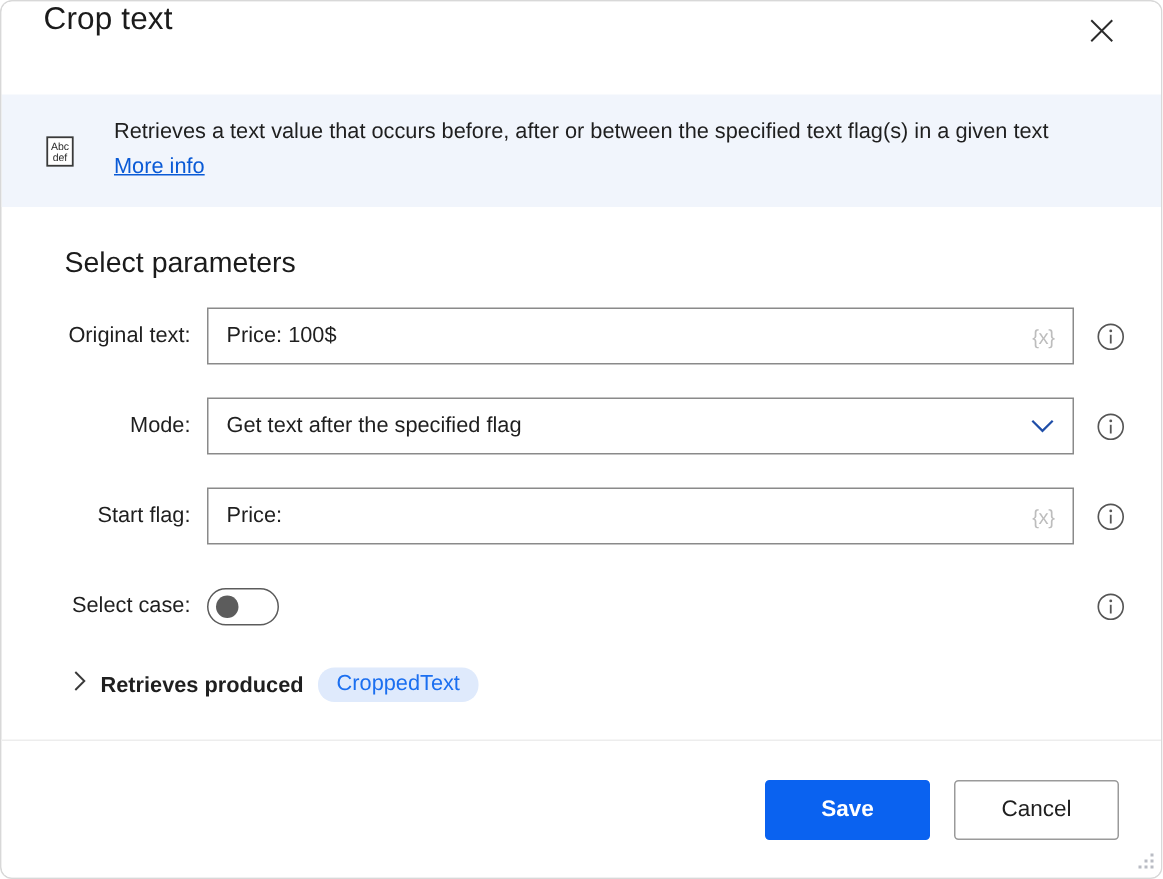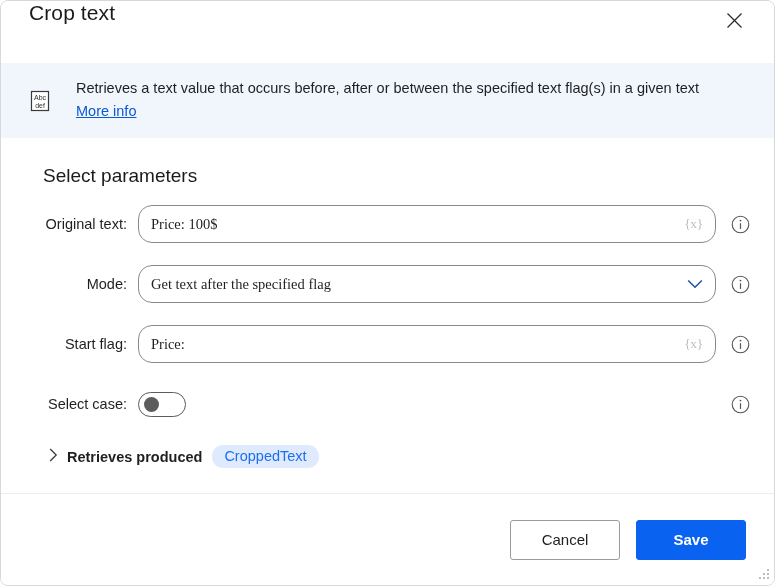--- a/index.html
+++ b/index.html
@@ -123,27 +123,26 @@
     box-sizing: border-box;
     white-space: nowrap;
   }
 
   .field {
     flex: 1 1 auto;
     position: relative;
     height: 38px;
     box-sizing: border-box;
     border: 1px solid #8a8a8a;
-    border-radius: 14px;
+    border-radius: 0;
     background: #ffffff;
     display: flex;
     align-items: center;
     padding: 0 12px;
     max-width: 586px;
-    font-family: Liberation Serif, serif;
   }
   .field-value {
     font-size: 14.5px;
     color: #1f1f1f;
     flex: 1;
     overflow: hidden;
     white-space: nowrap;
     text-overflow: ellipsis;
   }
   .var-icon {
@@ -377,22 +376,22 @@
           </span>
           <span class="expander-label">Retrieves produced</span>
         </div>
         <span class="chip">CroppedText</span>
       </div>
 
     </div>
   </div>
 
   <div class="footer">
+    <button class="btn btn-primary">Save</button>
     <button class="btn btn-secondary">Cancel</button>
-    <button class="btn btn-primary">Save</button>
     <span class="resize-grip">
       <svg width="14" height="14" viewBox="0 0 14 14">
         <g fill="#b9bcc4">
           <rect x="11" y="1" width="2" height="2"></rect>
           <rect x="11" y="5" width="2" height="2"></rect>
           <rect x="7" y="5" width="2" height="2"></rect>
           <rect x="11" y="9" width="2" height="2"></rect>
           <rect x="7" y="9" width="2" height="2"></rect>
           <rect x="3" y="9" width="2" height="2"></rect>
         </g>

